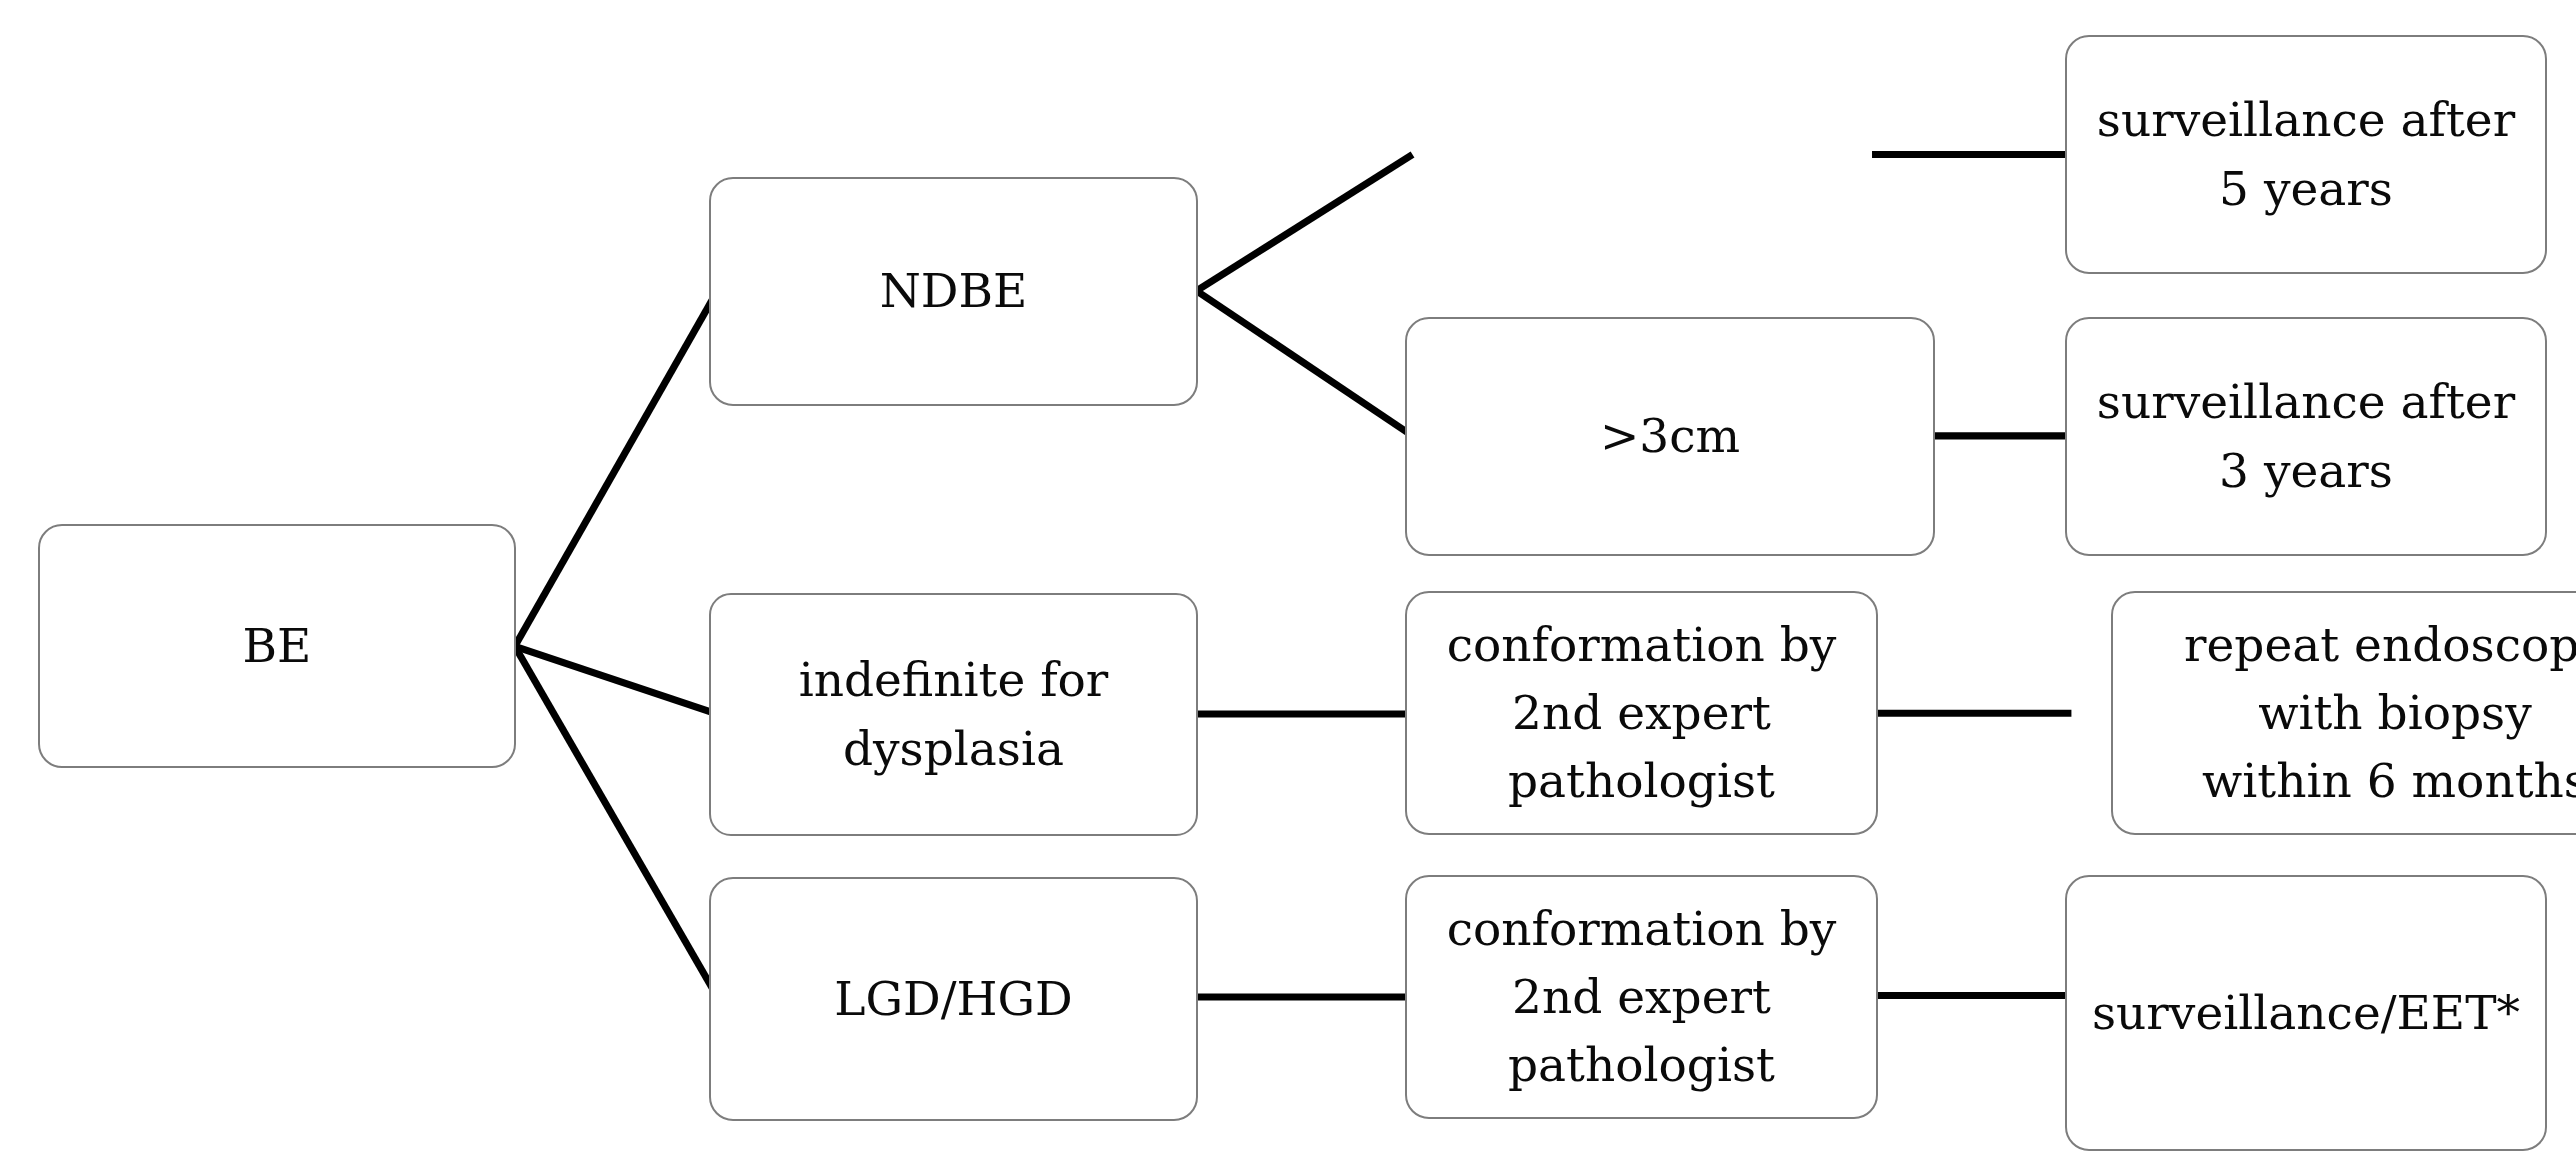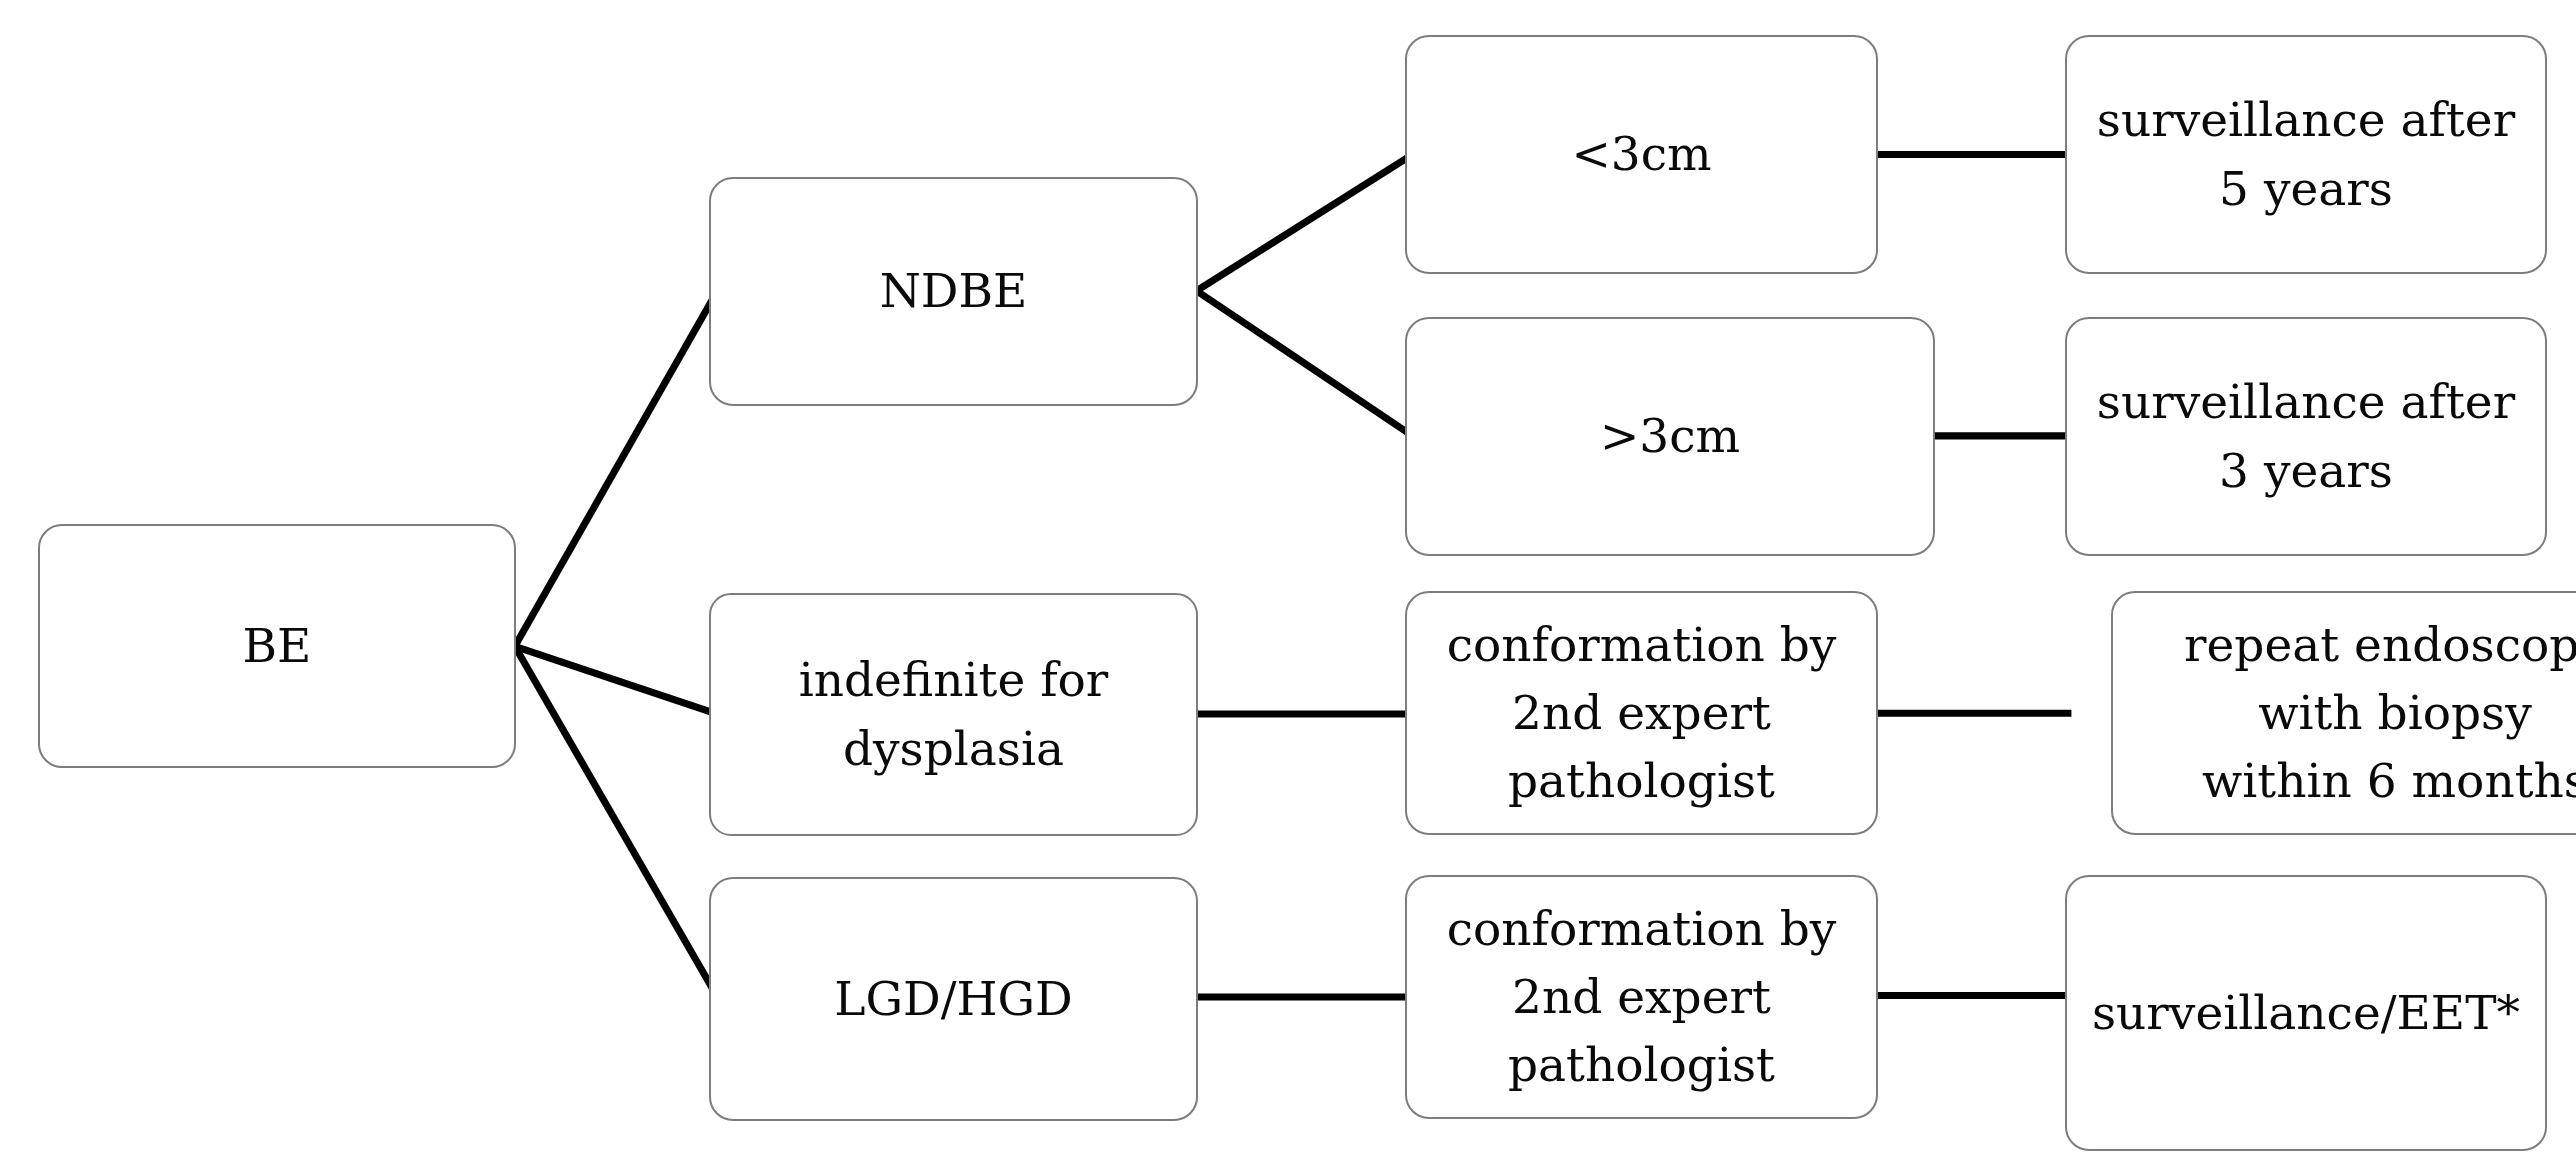--- a/index.html
+++ b/index.html
@@ -87,23 +87,20 @@
 
   <div class="node" id="node-indef">
     <span class="label">indefinite for
 dysplasia</span>
   </div>
 
   <div class="node" id="node-lgdhgd">
     <span class="label">LGD/HGD</span>
   </div>
 
-  <div class="node" id="node-lt3cm">
-    <span class="label">&lt;3cm</span>
-  </div>
 
   <div class="node" id="node-gt3cm">
     <span class="label">&gt;3cm</span>
   </div>
 
   <div class="node" id="node-conf1">
     <span class="label">conformation by
 2nd expert
 pathologist</span>
   </div>

